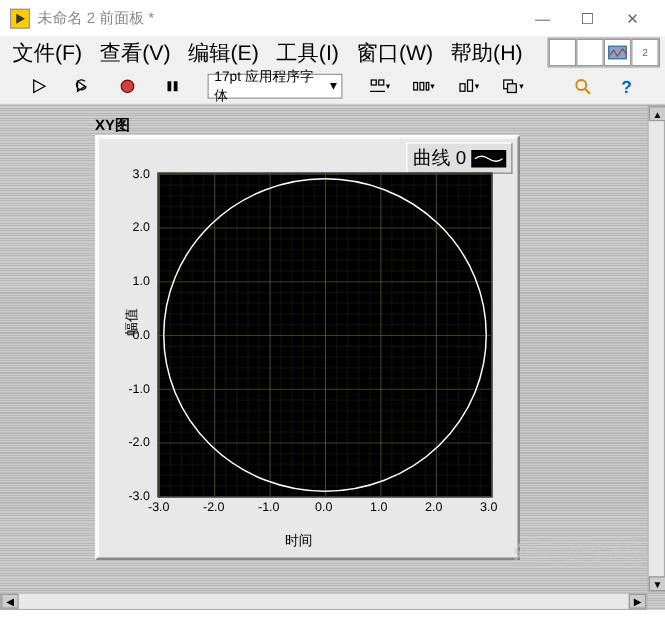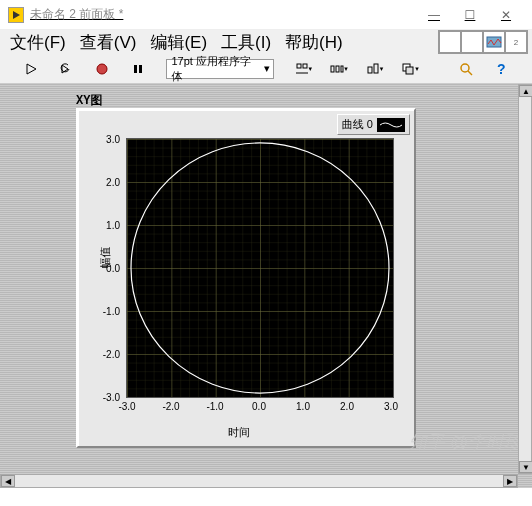--- a/index.html
+++ b/index.html
@@ -1,33 +1,33 @@
 <!DOCTYPE html>
 <html><head>
 <meta charset="utf-8">
 <style>
 * { box-sizing: border-box; margin: 0; padding: 0; }
 body { font-family: "Microsoft YaHei", sans-serif; font-size: 12px; background: #fff; width: 532px; height: 506px; overflow: hidden; position: relative; }
-.titlebar { height: 30px; background: #fff; display: flex; align-items: center; padding: 0 8px; border-bottom: 1px solid #eee; text-decoration: underline; }
+.titlebar { height: 30px; background: #fff; display: flex; align-items: center; padding: 0 8px; border-bottom: 1px solid #eee; }
 .title-icon { width: 16px; height: 16px; background: #ffcc00; border: 1px solid #999; margin-right: 6px; display: flex; align-items: center; justify-content: center; }
 .title-icon svg { width: 10px; height: 10px; }
 .title-text { color: #888; flex: 1; font-size: 12px; }
 .win-btns { display: flex; gap: 0; }
 .win-btn { width: 36px; height: 28px; display: flex; align-items: center; justify-content: center; color: #666; }
 .menubar { height: 24px; display: flex; align-items: center; padding: 0 4px; gap: 2px; background: #f0f0f0; }
 .menu-item { padding: 2px 6px; font-size: 17px; color: #000; }
 .toolbar { height: 30px; background: #f0f0f0; display: flex; align-items: center; padding: 0 20px; gap: 14px; border-bottom: 1px solid #ccc; }
 .tb-btn { width: 22px; height: 22px; display: flex; align-items: center; justify-content: center; border: 1px solid transparent; }
 .font-select { height: 20px; border: 1px solid #999; background: #fff; padding: 0 4px; font-size: 11px; display: flex; align-items: center; gap: 4px; margin: 0 4px; }
 .right-grid { margin-left: auto; display: flex; gap: 0px; border: 1px solid #999; }
 .rg-cell { width: 22px; height: 22px; border: 1px solid #999; background: #fff; display: flex; align-items: center; justify-content: center; }
 .canvas { position: relative; background: repeating-linear-gradient(0deg, #ccc, #ccc 1px, #b8b8b8 1px, #b8b8b8 2px); height: 404px; overflow: auto; }
 .panel { position: absolute; left: 76px; top: 24px; width: 340px; height: 340px; background: #e8e8e8; border: 2px solid #888; border-top-color: #fff; border-left-color: #fff; box-shadow: inset 1px 1px 0 #fff; }
-.panel-title { position: absolute; left: -2px; top: -18px; font-size: 12px; font-weight: bold; color: #000; font-family: Liberation Mono, monospace; }
-.legend { position: absolute; right: 4px; top: 4px; display: flex; align-items: center; gap: 4px; background: #e0e0e0; border: 1px solid #888; border-top-color: #fff; border-left-color: #fff; padding: 2px 4px; font-size: 11px; }
+.panel-title { position: absolute; left: -2px; top: -18px; font-size: 12px; font-weight: bold; color: #000; }
+.legend { position: absolute; right: 4px; top: 4px; display: flex; align-items: center; gap: 4px; background: #e0e0e0; border: 1px solid #888; border-top-color: #fff; border-left-color: #fff; padding: 2px 4px; font-size: 15px; }
 .legend-sample { width: 28px; height: 14px; background: #000; display: flex; align-items: center; justify-content: center; }
 .legend-sample svg { width: 24px; height: 10px; }
 .plot-wrap { position: absolute; left: 48px; top: 28px; width: 268px; height: 260px; }
 .plot-area { width: 100%; height: 100%; background: #000; border: 1px solid #555; position: relative; }
 .ylabel { position: absolute; left: 16px; top: 140px; transform: rotate(-90deg); transform-origin: center; font-size: 11px; color: #000; }
 .xlabel { position: absolute; left: 150px; bottom: 6px; font-size: 11px; color: #000; }
 .ytick { position: absolute; right: 294px; font-size: 10px; color: #000; text-align: right; width: 30px; }
 .xtick { position: absolute; bottom: 34px; font-size: 10px; color: #000; text-align: center; width: 30px; }
 .scrollbar-h { position: absolute; bottom: 18px; left: 0; right: 14px; height: 14px; background: #ddd; border: 1px solid #aaa; display: flex; }
 .sb-btn { width: 14px; height: 12px; background: #ccc; border: 1px solid #999; display: flex; align-items: center; justify-content: center; font-size: 8px; }
@@ -51,20 +51,21 @@
     <div class="win-btn">☐</div>
     <div class="win-btn">✕</div>
   </div>
 </div>
 
 <div class="menubar">
   <div class="menu-item">文件(F)</div>
   <div class="menu-item">查看(V)</div>
   <div class="menu-item">编辑(E)</div>
   <div class="menu-item">工具(I)</div>
+  <div class="menu-item">窗口(W)</div>
   <div class="menu-item">帮助(H)</div>
   <div class="right-grid">
     <div class="rg-cell"></div>
     <div class="rg-cell"></div>
     <div class="rg-cell">
         <svg width="16" height="12" viewBox="0 0 16 12">
           <rect x="1" y="1" width="14" height="10" fill="#7ac" stroke="#369"></rect>
           <polyline points="2,8 5,4 8,9 12,3 15,7" stroke="#c33" fill="none"></polyline>
         </svg>
       </div>

